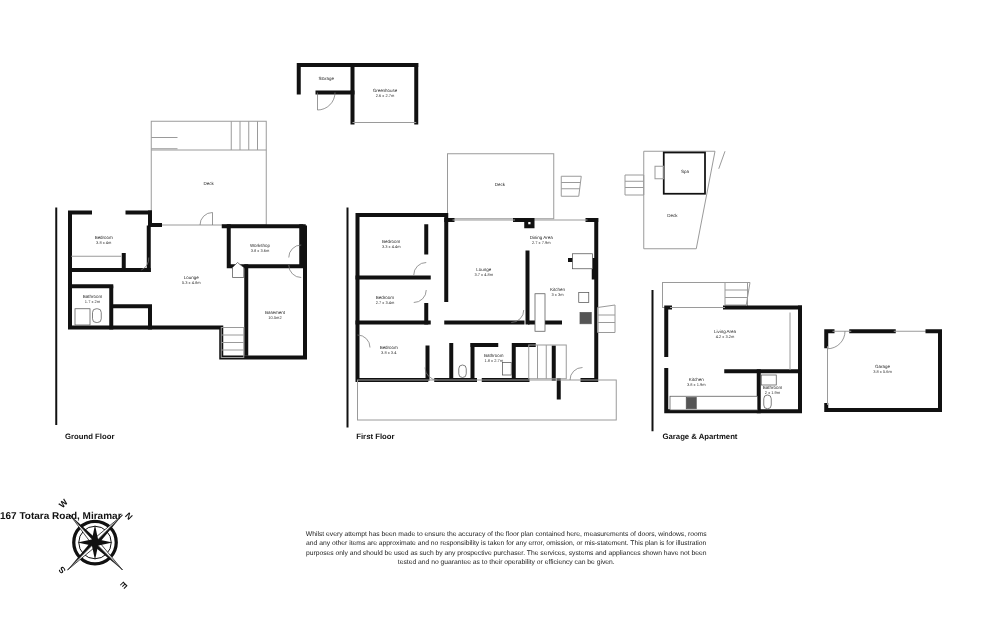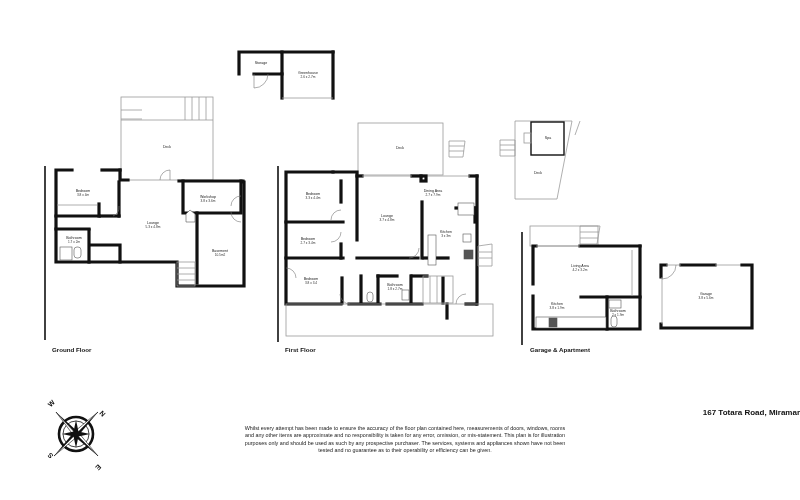--- a/index.html
+++ b/index.html
@@ -6,21 +6,21 @@
   body { width: 800px; height: 500px; position: relative; overflow: hidden; font-family: "Liberation Sans", sans-serif; color: #111; }
   svg#plan { position: absolute; left: 0; top: 0; width: 800px; height: 500px; }
   .wall { stroke: #111; stroke-width: 3.2; fill: none; stroke-linecap: square; }
   .thin { stroke: #9a9a9a; stroke-width: 0.8; fill: none; }
   .rail { stroke: #111; stroke-width: 1.6; fill: none; }
   .fixt { stroke: #555; stroke-width: 0.6; fill: #fff; }
   .door { stroke: #777; stroke-width: 0.6; fill: none; }
   .room-label { position: absolute; font-size: 3.6px; line-height: 4.4px; text-align: center; color: #222; transform: translate(-50%, -50%); white-space: nowrap; }
   .room-label .dim { display: block; font-size: 3.2px; color: #333; }
   .section-title { position: absolute; font-weight: bold; font-size: 6.2px; color: #111; white-space: nowrap; }
-  .address { position: absolute; left: 0; width: 800px; top: 408px; text-align: right; font-weight: bold; font-size: 8px; }
+  .address { position: absolute; left: 0; width: 800px; top: 408px; text-align: left; font-weight: bold; font-size: 8px; }
   .disclaimer { position: absolute; left: 240px; width: 330px; top: 425px; text-align: center; font-size: 5.4px; line-height: 7.4px; color: #222; }
   .compass { position: absolute; left: 36px; top: 394px; width: 80px; height: 80px; }
   .compass-letter { position: absolute; font-weight: bold; font-size: 7px; color: #111; }
 </style>
 </head>
 <body>
 
 <svg id="plan" viewBox="0 0 800 500" xmlns="http://www.w3.org/2000/svg">
 
   <g>

